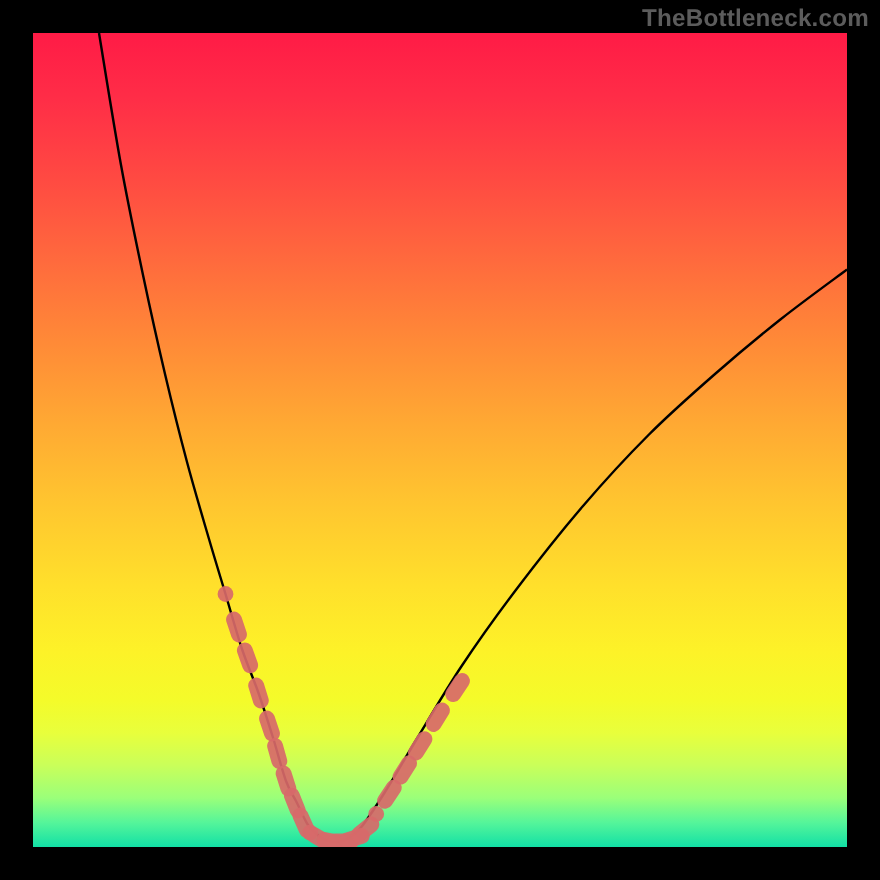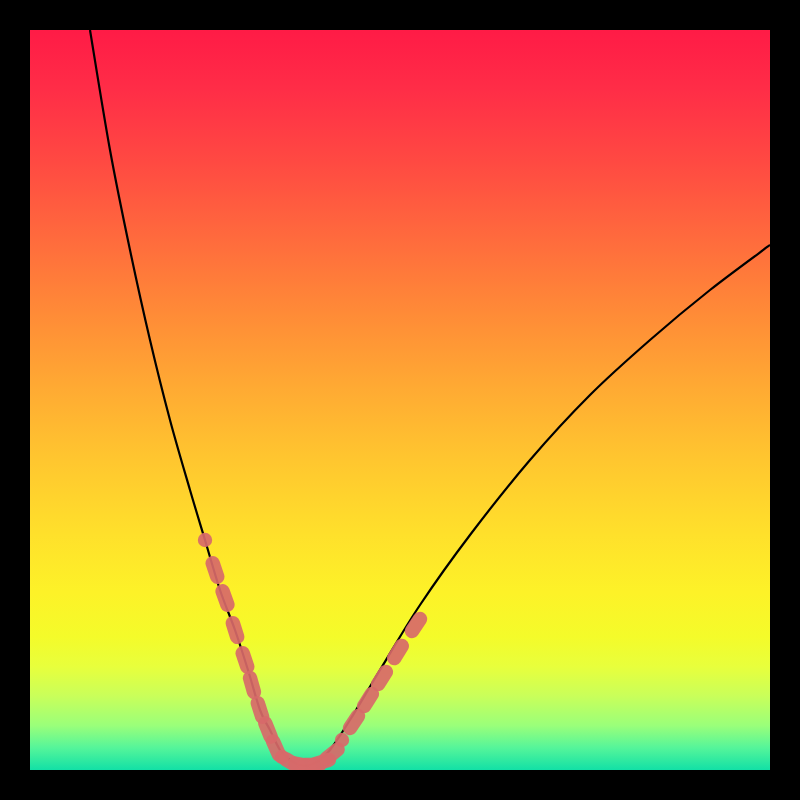--- a/index.html
+++ b/index.html
@@ -61,20 +61,21 @@
     font-weight: 600;
     letter-spacing: 0.2px;
     font-family: Arial, Helvetica, sans-serif;
   }
 </style>
 </head>
 <body>
 
 <div class="frame">
 
+  <div class="attribution">TheBottleneck.com</div>
 
   <div class="plot-area">
     <div class="grad-bg"></div>
 
     <svg class="svg-layer" viewBox="0 0 740 740" preserveAspectRatio="none">
       <g>
         <path id="curve-path" fill="none" stroke="#000000" stroke-width="2.2" d="M 60 0 C 63.333333333333336 20, 73.33333333333333 83.33333333333334, 80 120 C 86.66666666666667 156.66666666666666, 93.33333333333333 188.33333333333334, 100 220 C 106.66666666666667 251.66666666666666, 113.33333333333333 281.6666666666667, 120 310 C 126.66666666666667 338.3333333333333, 133.33333333333334 365, 140 390 C 146.66666666666666 415, 154.16666666666666 440, 160 460 C 165.83333333333334 480, 170 493.3333333333333, 175 510 C 180 526.6666666666666, 185 545, 190 560 C 195 575, 200.33333333333334 586.6666666666666, 205 600 C 209.66666666666666 613.3333333333334, 213.83333333333334 626.6666666666666, 218 640 C 222.16666666666666 653.3333333333334, 226.33333333333334 670, 230 680 C 233.66666666666666 690, 236.66666666666666 693.3333333333334, 240 700 C 243.33333333333334 706.6666666666666, 246.66666666666666 715, 250 720 C 253.33333333333334 725, 256.6666666666667 727.5, 260 730 C 263.3333333333333 732.5, 266.6666666666667 734.1666666666666, 270 735 C 273.3333333333333 735.8333333333334, 276.6666666666667 735.8333333333334, 280 735 C 283.3333333333333 734.1666666666666, 286.6666666666667 732.5, 290 730 C 293.3333333333333 727.5, 295 726.6666666666666, 300 720 C 305 713.3333333333334, 311.6666666666667 703.3333333333334, 320 690 C 328.3333333333333 676.6666666666666, 338.3333333333333 659.1666666666666, 350 640 C 361.6666666666667 620.8333333333334, 375 597.5, 390 575 C 405 552.5, 421.6666666666667 529.1666666666666, 440 505 C 458.3333333333333 480.8333333333333, 480 453.3333333333333, 500 430 C 520 406.6666666666667, 540 385, 560 365 C 580 345, 600 327.5, 620 310 C 640 292.5, 660 275.8333333333333, 680 260 C 700 244.16666666666666, 730 222.5, 740 215"></path>
       </g>
       <g id="dots-left">
           <line x1="175" y1="510" x2="175" y2="510" stroke="#d86a6a" stroke-width="14.4" stroke-linecap="round" opacity="0.92"></line>

